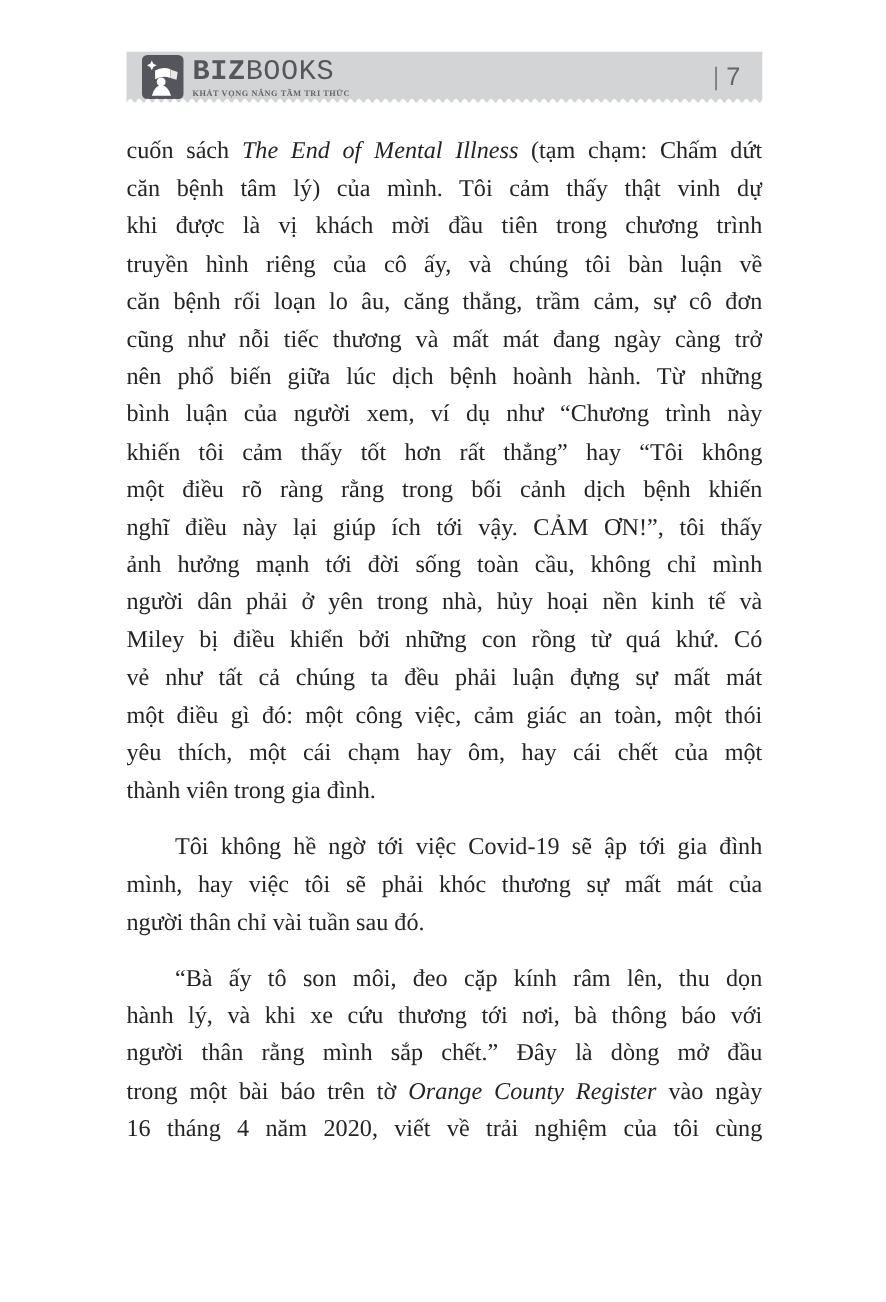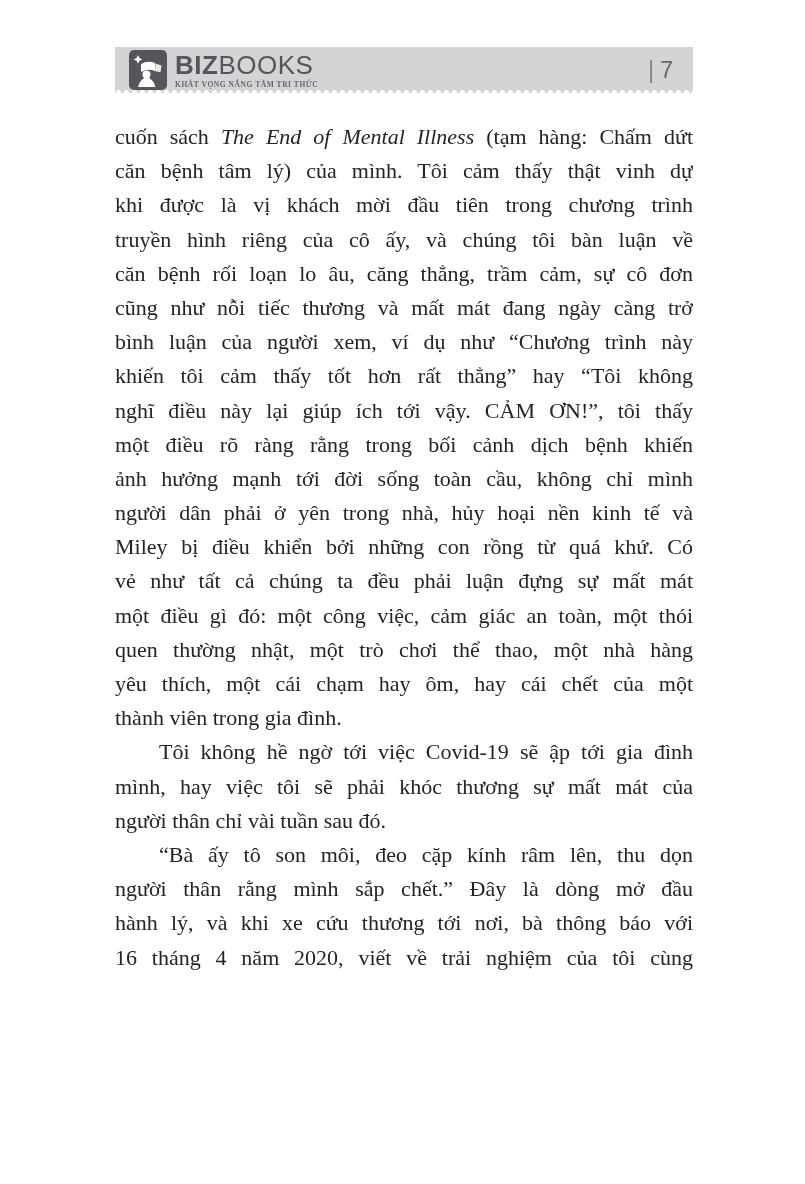--- a/index.html
+++ b/index.html
@@ -24,21 +24,21 @@
   .header-strip::after{
     content:"";position:absolute;left:0;right:0;bottom:-3px;height:7px;
     background-image:radial-gradient(circle at 3.5px 3.5px,#ffffff 2.4px,rgba(255,255,255,0) 2.6px);
     background-size:8px 7px;background-repeat:repeat-x;
     pointer-events:none;
   }
   .logo{display:flex;align-items:center;padding-left:14px;}
   .logo-icon{width:38px;height:40px;display:block;flex:0 0 auto;}
   .logo-text{margin-left:8px;display:flex;flex-direction:column;justify-content:center;}
   .brand{
-    font-family:Liberation Sans, sans-serif;
+    font-family:Liberation Mono, monospace;
     font-size:26px;line-height:26px;color:var(--logo-dark);
     letter-spacing:0.5px;white-space:nowrap;
   }
   .brand .bold{font-weight:700;}
   .brand .light{font-weight:400;}
   .tagline{
     font-family:Liberation Serif, serif;
     font-size:7.5px;font-weight:700;letter-spacing:0.55px;
     color:var(--muted);margin-top:2px;white-space:nowrap;
   }
@@ -48,21 +48,21 @@
     font-size:23px;font-weight:400;color:var(--muted);
     display:flex;align-items:center;gap:6px;white-space:nowrap;
   }
   .page-indicator .sep{font-weight:300;transform:scaleX(.7);display:inline-block;}
 
   
   .page-body{
     position:absolute;left:115px;top:120px;width:578px;
     font-size:22px;color:var(--ink);
   }
-  .paragraph + .paragraph{}
+  .paragraph + .paragraph{margin-top:17px;}
   .line{
     height:34.2px;line-height:34.2px;overflow:hidden;
     text-align:justify;text-align-last:justify;
     -moz-text-align-last:justify;
   }
   .line.last{text-align-last:left;-moz-text-align-last:left;}
   .line.indent{padding-left:44px;}
   .line em{font-style:italic;}
 </style>
 </head>
@@ -90,45 +90,46 @@
       </div>
     </div>
     <div class="page-indicator">
       <span class="sep">|</span>
       <span class="num">7</span>
     </div>
   </div>
 
   <div class="page-body">
       <div class="paragraph">
-        <div class="line"><span>cuốn sách </span><em>The End of Mental Illness</em><span> (tạm hàng: Chấm dứt</span></div>
+        <div class="line"><span>cuốn sách </span><em>The End of Mental Illness</em><span> (tạm chạm: Chấm dứt</span></div>
         <div class="line"><span>căn bệnh tâm lý) của mình. Tôi cảm thấy thật vinh dự</span></div>
         <div class="line"><span>khi được là vị khách mời đầu tiên trong chương trình</span></div>
         <div class="line"><span>truyền hình riêng của cô ấy, và chúng tôi bàn luận về</span></div>
         <div class="line"><span>căn bệnh rối loạn lo âu, căng thẳng, trầm cảm, sự cô đơn</span></div>
         <div class="line"><span>cũng như nỗi tiếc thương và mất mát đang ngày càng trở</span></div>
+        <div class="line"><span>nên phổ biến giữa lúc dịch bệnh hoành hành. Từ những</span></div>
         <div class="line"><span>bình luận của người xem, ví dụ như “Chương trình này</span></div>
         <div class="line"><span>khiến tôi cảm thấy tốt hơn rất thẳng” hay “Tôi không</span></div>
+        <div class="line"><span>một điều rõ ràng rằng trong bối cảnh dịch bệnh khiến</span></div>
         <div class="line"><span>nghĩ điều này lại giúp ích tới vậy. CẢM ƠN!”, tôi thấy</span></div>
-        <div class="line"><span>một điều rõ ràng rằng trong bối cảnh dịch bệnh khiến</span></div>
         <div class="line"><span>ảnh hưởng mạnh tới đời sống toàn cầu, không chỉ mình</span></div>
         <div class="line"><span>người dân phải ở yên trong nhà, hủy hoại nền kinh tế và</span></div>
         <div class="line"><span>Miley bị điều khiển bởi những con rồng từ quá khứ. Có</span></div>
         <div class="line"><span>vẻ như tất cả chúng ta đều phải luận đựng sự mất mát</span></div>
         <div class="line"><span>một điều gì đó: một công việc, cảm giác an toàn, một thói</span></div>
-        <div class="line"><span>quen thường nhật, một trò chơi thể thao, một nhà hàng</span></div>
         <div class="line"><span>yêu thích, một cái chạm hay ôm, hay cái chết của một</span></div>
         <div class="line last"><span>thành viên trong gia đình.</span></div>
       </div>
       <div class="paragraph">
         <div class="line indent"><span>Tôi không hề ngờ tới việc Covid-19 sẽ ập tới gia đình</span></div>
         <div class="line"><span>mình, hay việc tôi sẽ phải khóc thương sự mất mát của</span></div>
         <div class="line last"><span>người thân chỉ vài tuần sau đó.</span></div>
       </div>
       <div class="paragraph">
         <div class="line indent"><span>“Bà ấy tô son môi, đeo cặp kính râm lên, thu dọn</span></div>
+        <div class="line"><span>hành lý, và khi xe cứu thương tới nơi, bà thông báo với</span></div>
         <div class="line"><span>người thân rằng mình sắp chết.” Đây là dòng mở đầu</span></div>
-        <div class="line"><span>hành lý, và khi xe cứu thương tới nơi, bà thông báo với</span></div>
+        <div class="line"><span>trong một bài báo trên tờ </span><em>Orange County Register</em><span> vào ngày</span></div>
         <div class="line"><span>16 tháng 4 năm 2020, viết về trải nghiệm của tôi cùng</span></div>
       </div>
     </div>
 
 </div>
 
 </body></html>

